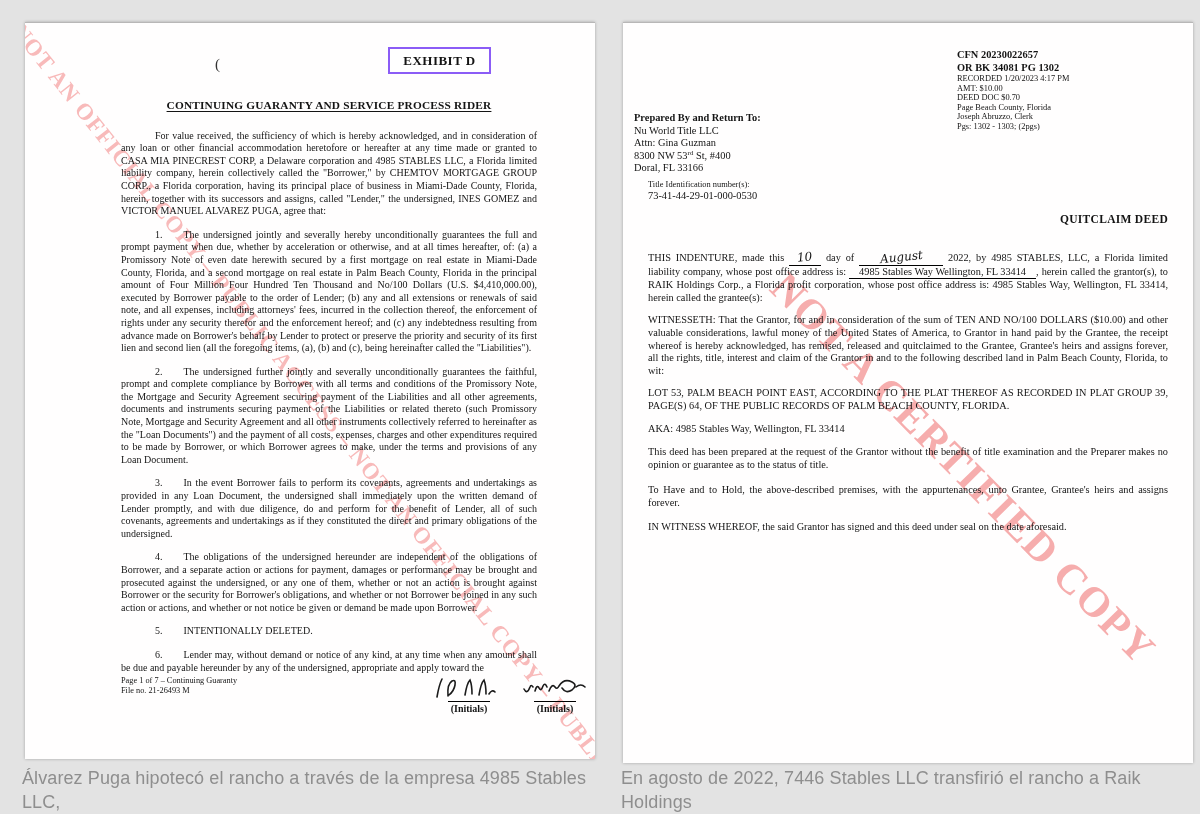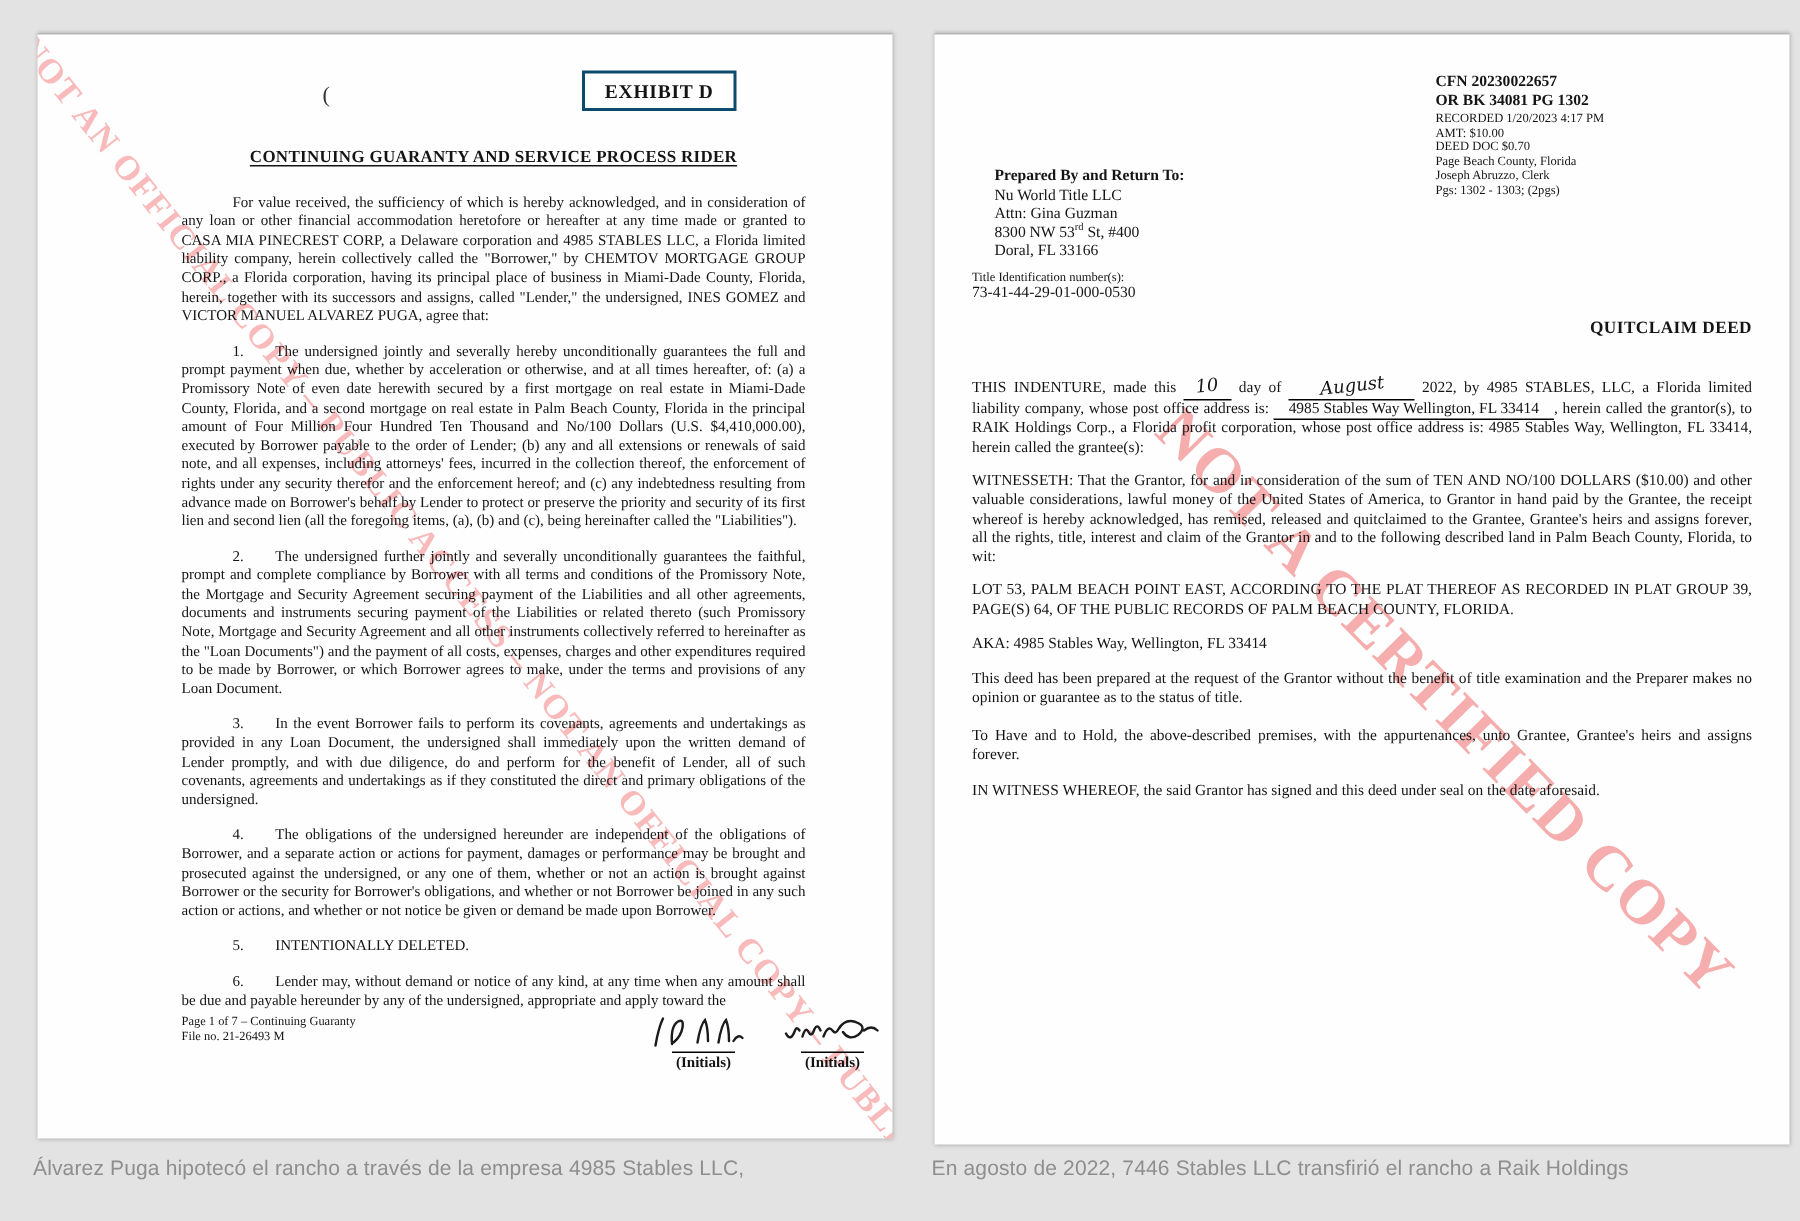--- a/index.html
+++ b/index.html
@@ -32,21 +32,21 @@
   }
   .wm-right {
     left:172px; top:240px; transform:rotate(45.5deg);
     font-size:42px; letter-spacing:1.5px;
     color:rgba(238,106,106,0.55);
   }
 
   
   .exhibit-box {
     position:absolute; left:363px; top:24px; width:103px; height:27px;
-    border:2px solid #0c4a6e; display:flex; align-items:center; justify-content:center;
+    border:2px solid #8b5cf6; display:flex; align-items:center; justify-content:center;
     font-weight:bold; font-size:13px; letter-spacing:0.5px; background:#fff;
   }
   .stray-mark { position:absolute; left:190px; top:33px; font-size:15px; color:#333; }
   .doc-body {
     position:absolute; left:96px; top:76px; width:416px;
     font-size:10px; line-height:12.6px; text-align:justify;
   }
   .doc-title {
     text-align:center; font-weight:bold; font-size:11.3px; letter-spacing:0.2px;
     text-decoration:underline; text-underline-offset:2px; margin-bottom:18px;
@@ -60,21 +60,21 @@
   .initials .col { display:flex; flex-direction:column; align-items:center; }
   .initials .sig { height:26px; }
   .initials .cap {
     border-top:1.2px solid #000; font-weight:bold; font-size:10px;
     padding:1px 3px 0 3px; line-height:12px;
   }
 
   
   .rec-block { position:absolute; left:334px; top:26px; font-size:8.4px; line-height:9.6px; }
   .rec-block .big { font-weight:bold; font-size:10.4px; line-height:12.5px; }
-  .prepared { position:absolute; left:40px; top:89px; font-size:10.4px; line-height:12.6px; }
+  .prepared { position:absolute; left:11px; top:89px; font-size:10.4px; line-height:12.6px; }
   .prepared .hdr { font-weight:bold; }
   .parcel { position:absolute; left:25px; top:157px; }
   .parcel .lbl { font-size:8.4px; line-height:10px; }
   .parcel .num { font-size:10.4px; line-height:12px; }
   .deed-body {
     position:absolute; left:25px; top:190px; width:520px;
     font-size:10.3px; line-height:12.8px; text-align:justify;
   }
   .deed-title { text-align:right; font-weight:bold; font-size:11.5px; letter-spacing:0.3px; margin-bottom:26px; }
   .dpara { margin-bottom:9px; }
@@ -85,21 +85,21 @@
   .blank-addr { padding:0 10px; }
   .hand {
     font-family:"DejaVu Serif", serif; font-style:italic; font-size:12px;
     display:inline-block; transform:rotate(-6deg); line-height:10px;
   }
   sup { font-size:7px; vertical-align:super; line-height:0; }
 
   
   .caption {
     position:absolute; top:766px; font-family:"Liberation Sans", sans-serif;
-    font-size:14px; line-height:24px; color:#8e8e8e; letter-spacing:0.1px;
+    font-size:18px; line-height:24px; color:#8e8e8e; letter-spacing:0.1px;
   }
   .caption-left  { left:22px;  width:585px; }
   .caption-right { left:621px; width:575px; }
 </style>
 </head>
 <body>
 
 <div class="page page-left">
   <div class="wm wm-left">NOT AN OFFICIAL COPY – PUBLIC ACCESS – NOT AN OFFICIAL COPY – PUBLIC ACCESS</div>
 

